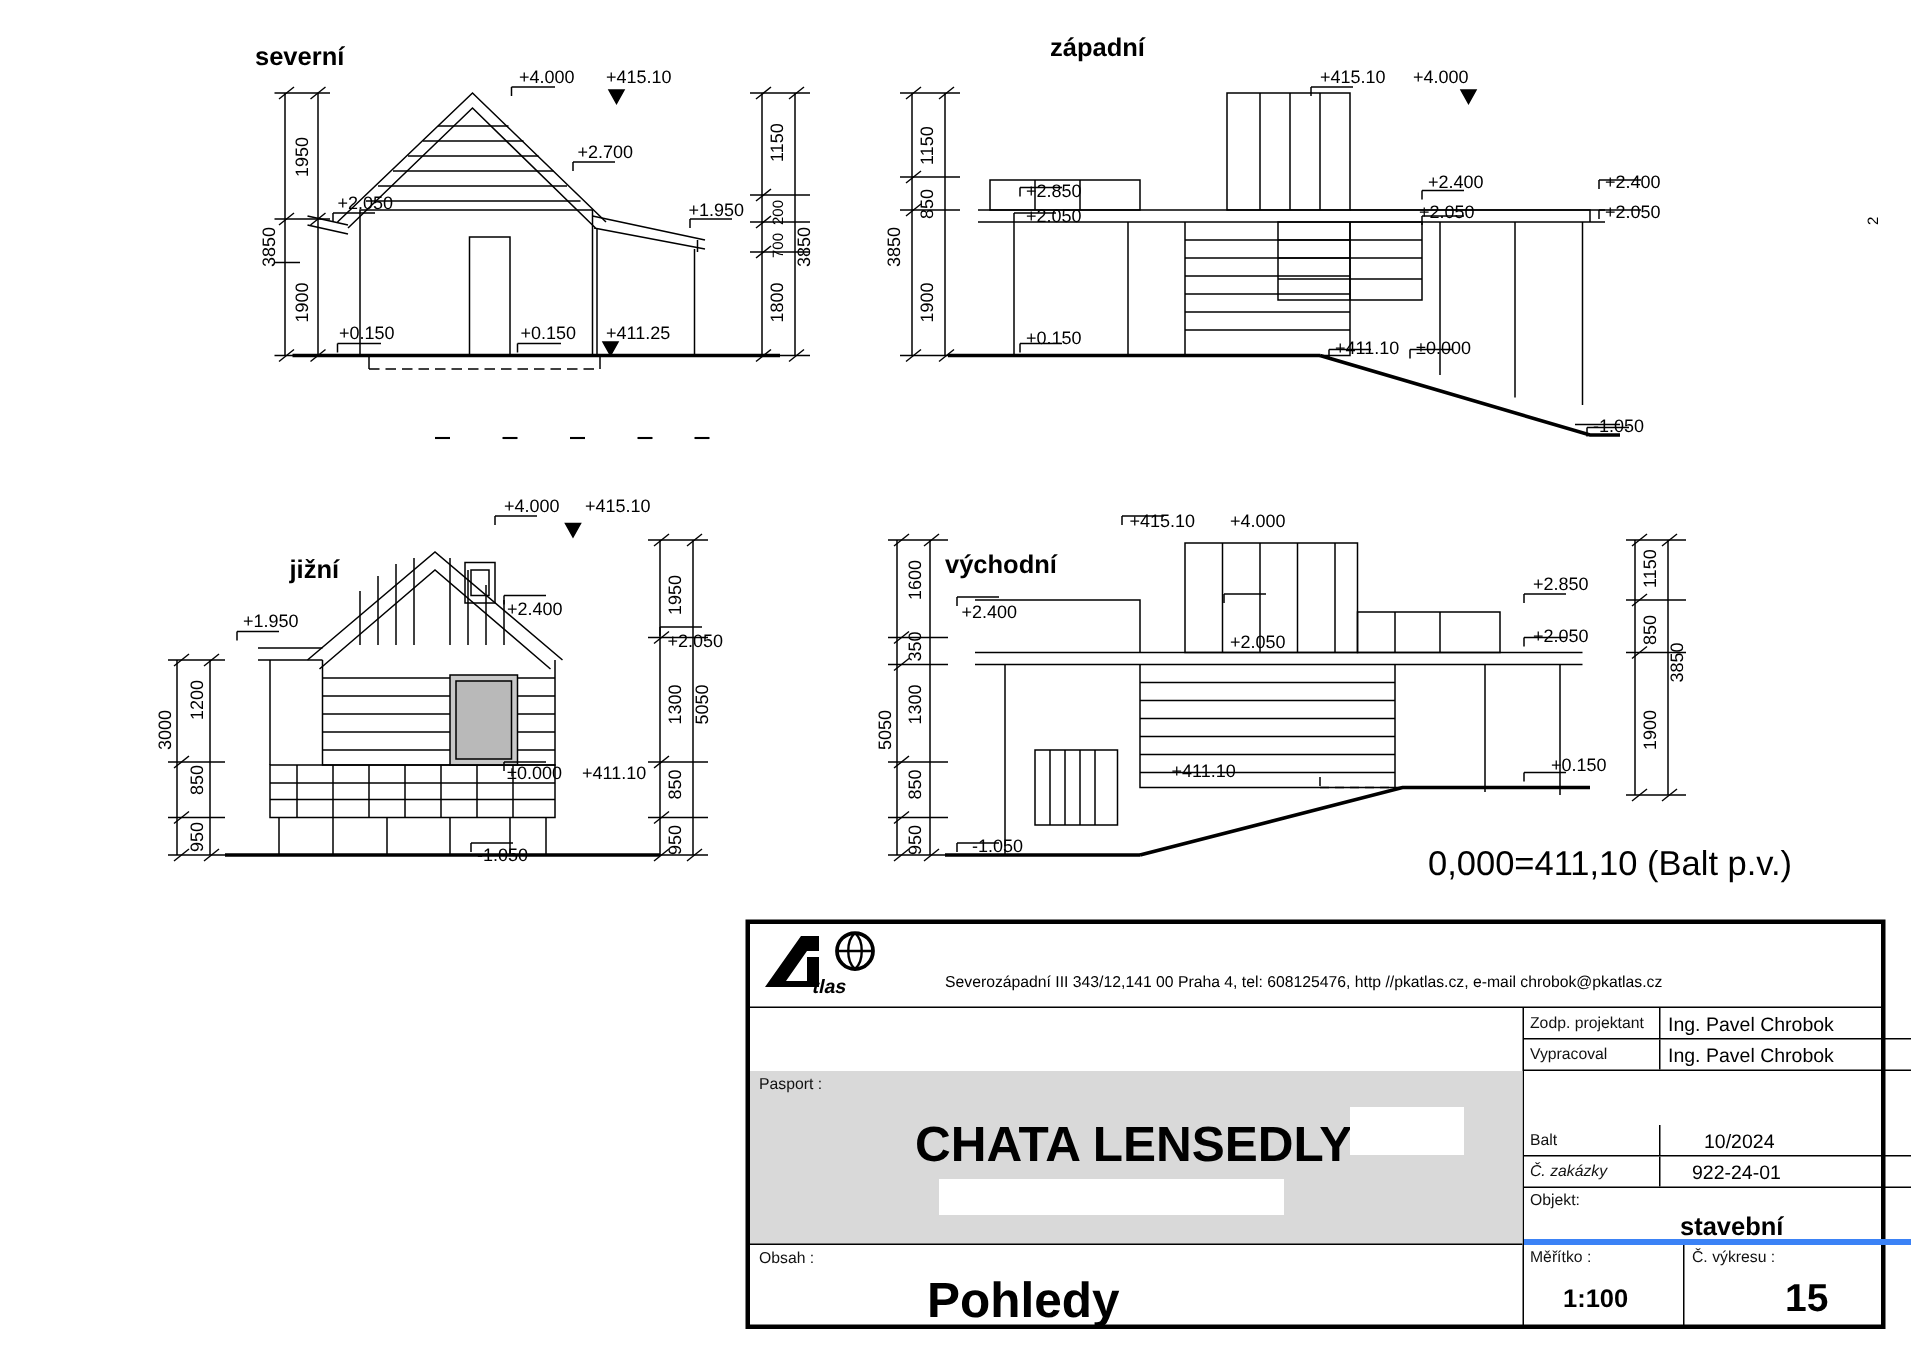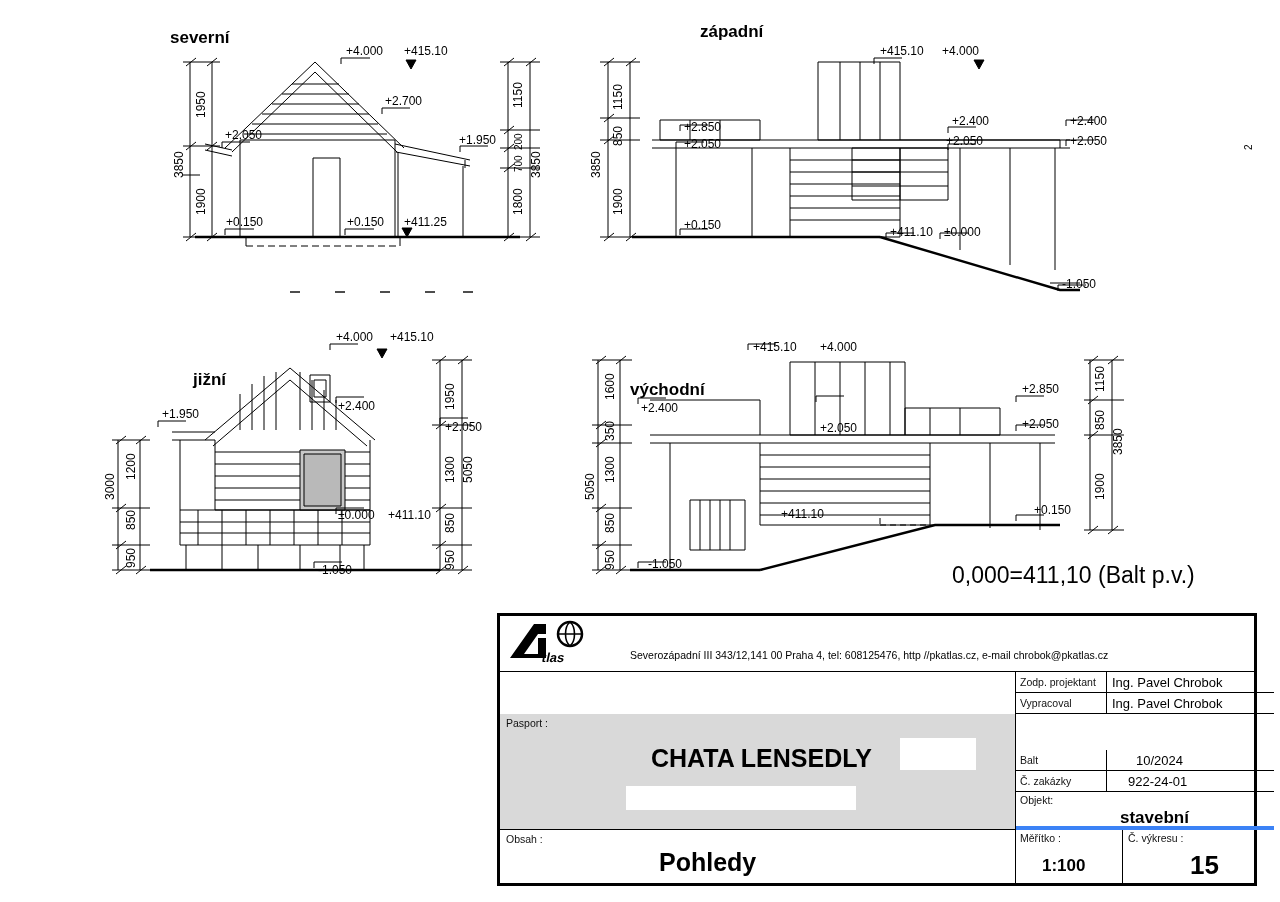--- a/index.html
+++ b/index.html
@@ -99,23 +99,22 @@
   }
   .cell {
     position: absolute;
     box-sizing: border-box;
   }
   .lbl {
     font-size: 10.5px;
     color: #111;
   }
   .val-big {
-    font-size: 25px;
+    font-size: 33px;
     font-weight: bold;
-    margin-left: 41px;
   }
   .val-mid {
     font-size: 17px;
     font-weight: bold;
   }
   .val-sm {
     font-size: 13px;
   }
   .grey-box {
     background: #d9d9d9;
@@ -544,21 +543,21 @@
       <text x="1104" y="392" transform="rotate(-90 1104 392)">1150</text>
       <text x="1104" y="430" transform="rotate(-90 1104 430)">850</text>
       <text x="1122" y="455" transform="rotate(-90 1122 455)">3850</text>
       <text x="1104" y="500" transform="rotate(-90 1104 500)">1900</text>
     </g>
   </svg>
 
   <div class="view-title" style="left:170px; top:28px;">severní</div>
   <div class="view-title" style="left:700px; top:22px;">západní</div>
   <div class="view-title" style="left:193px; top:370px;">jižní</div>
-  <div class="view-title" style="left:630px; top:380px;">východní</div>
+  <div class="view-title" style="left:630px; top:367px;">východní</div>
 
   <div class="datum-note" style="left:952px; top:562px;">0,000=411,10 (Balt p.v.)</div>
 
   <div class="titleblock">
 
     <div class="tb-header">
       <svg class="tb-logo" viewBox="0 0 110 46">
         <g fill="#000">
           <polygon points="2,38 26,4 38,4 38,14 30,14 16,34 38,34 38,38"></polygon>
           <rect x="30" y="18" width="8" height="20"></rect>
@@ -603,21 +602,21 @@
         </div>
 
 
         <div class="cell" style="left:0; top:78px; width:100%; height:21px; border-bottom:1px solid #000;">
           <div class="lbl" style="position:absolute; left:4px; top:4px;">Balt</div>
           <div class="val-sm" style="position:absolute; left:120px; top:3px;">10/2024</div>
           <div style="position:absolute; left:90px; top:0; width:1px; height:100%; background:#000;"></div>
         </div>
 
         <div class="cell" style="left:0; top:99px; width:100%; height:21px; border-bottom:1px solid #000;">
-          <div class="lbl" style="position:absolute; left:4px; top:4px;">Č. zakázky</div>
+          <div class="lbl" style="position:absolute; left:4px; top:4px;font-style:italic;">Č. zakázky</div>
           <div class="val-sm" style="position:absolute; left:112px; top:3px;">922-24-01</div>
           <div style="position:absolute; left:90px; top:0; width:1px; height:100%; background:#000;"></div>
         </div>
 
         <div class="cell" style="left:0; top:120px; width:100%; height:38px; border-bottom:4px solid #3b82f6;">
           <div class="lbl" style="position:absolute; left:4px; top:2px;">Objekt:</div>
           <div class="val-mid" style="position:absolute; left:104px; top:16px;">stavební</div>
         </div>
 
         <div class="cell" style="left:0; top:158px; width:100%; height:56px;">

